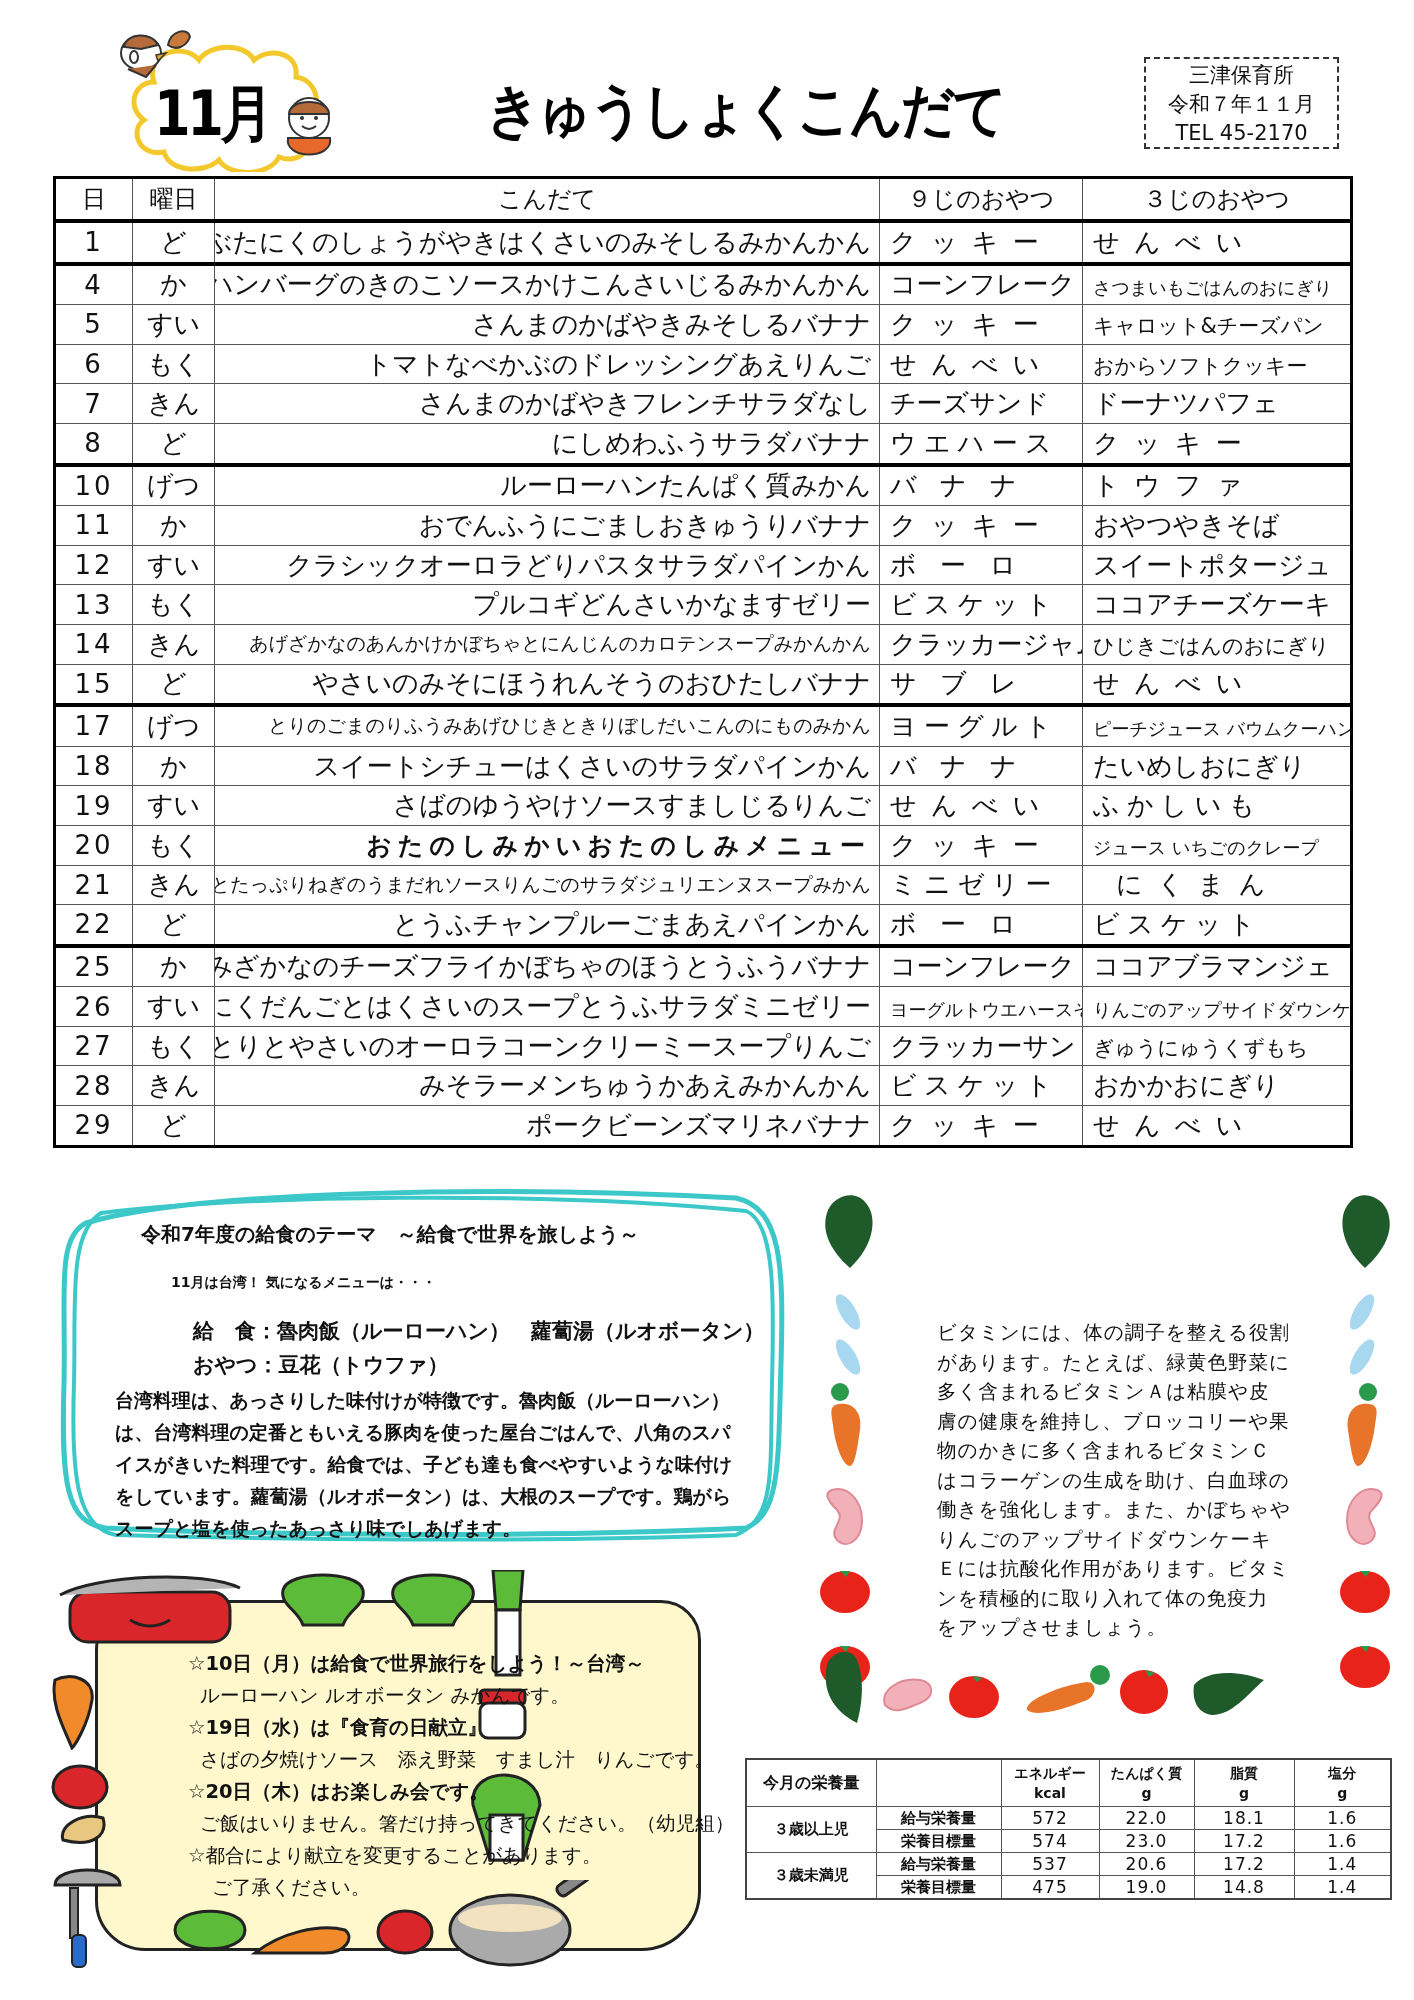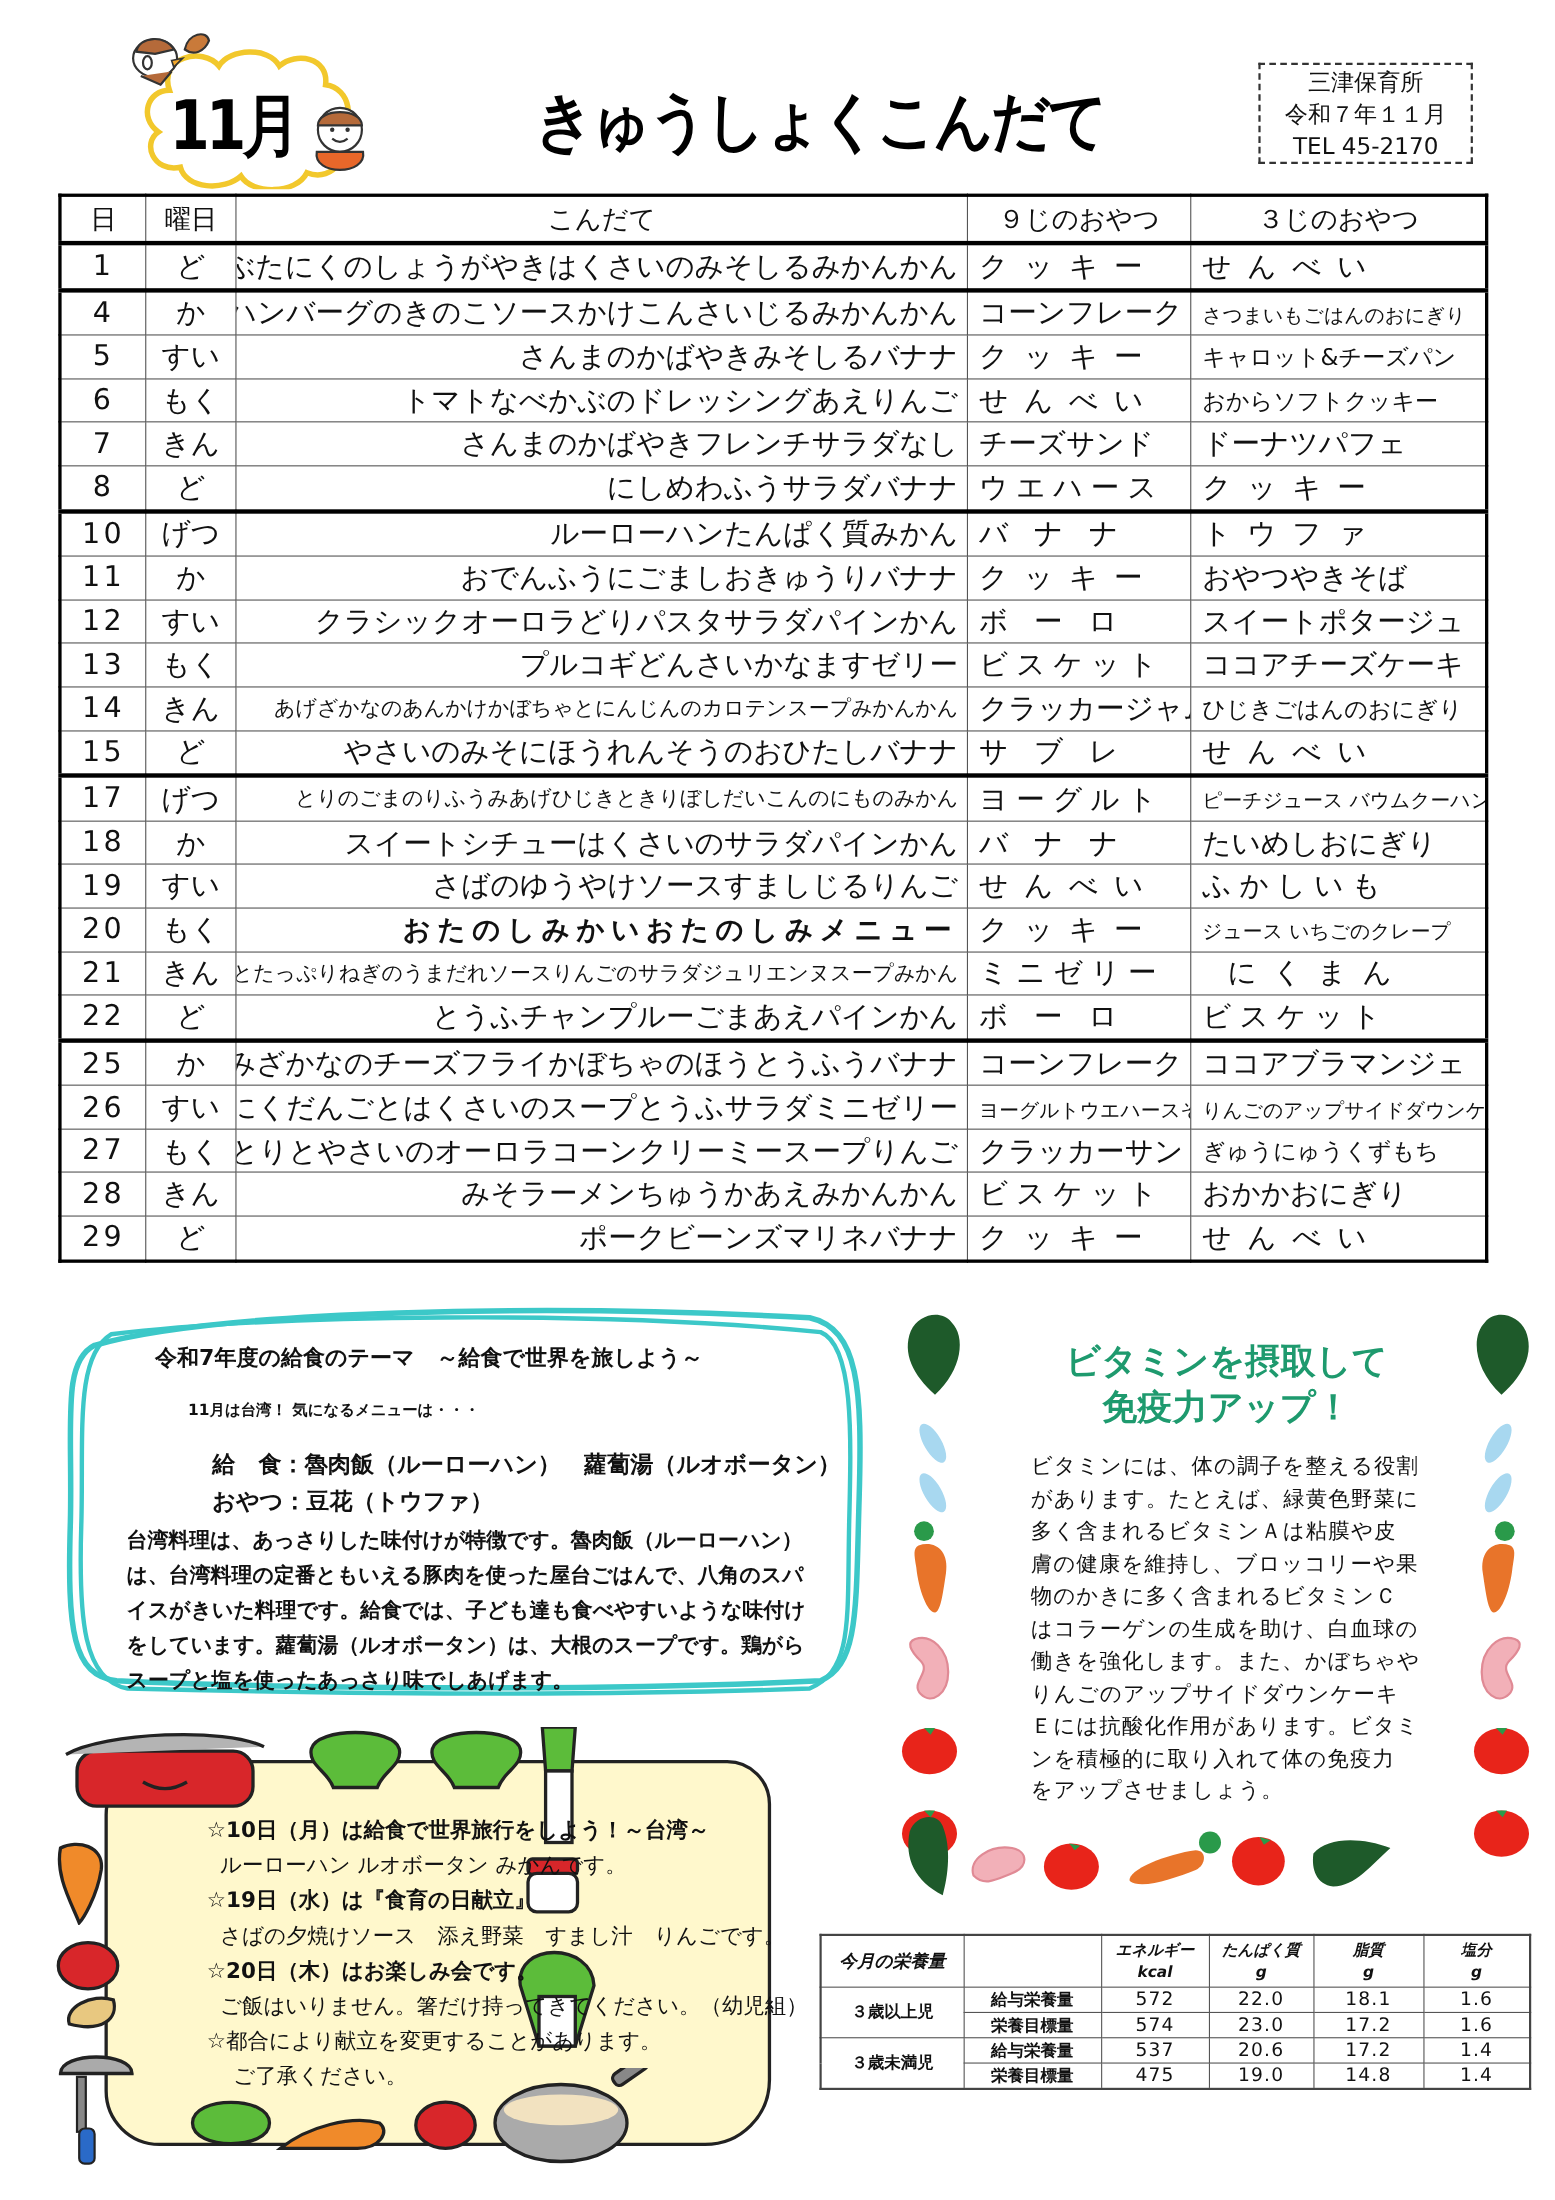--- a/index.html
+++ b/index.html
@@ -59,21 +59,21 @@
   .notice-bg { position: absolute; left: 45px; top: 30px; width: 600px; height: 345px;
                background: #fff8cc; border: 3px solid #222; border-radius: 50px 40px 60px 50px; }
   .notice-text { position: absolute; left: 138px; top: 78px; font-size: 19.5px; line-height: 32px; }
   .notice-text .head { font-weight: bold; }
   .notice-text .sub { margin-left: 12px; }
 
   
   .nutri { position: absolute; left: 745px; top: 1758px; width: 645px;
            border-collapse: collapse; border: 2px solid #444; table-layout: fixed; }
   .nutri td { border: 1px solid #555; text-align: center; font-size: 16px; padding: 0; height: 22px; }
-  .nutri .hdr td { height: 46px; font-size: 14px; line-height: 20px; font-weight: bold; font-style: italic; }
+  .nutri .hdr td { height: 46px; font-size: 14px; line-height: 20px; font-weight: bold; }
   .nutri .label { font-weight: bold; font-size: 15px; }
   .nutri .num { font-size: 17px; letter-spacing: 1px; }
 </style>
 </head>
 <body>
 
 <div class="header">
   <div class="month-badge">
     <svg class="month-cloud" width="212" height="130" viewBox="0 0 212 130">
       <path d="M30,40 C20,10 60,0 75,18 C85,2 120,0 130,18 C145,5 175,10 172,35 C195,38 200,70 180,80 C198,95 180,125 155,115 C145,135 105,135 95,118 C80,132 45,130 40,110 C15,115 5,88 20,78 C2,65 10,40 30,40 Z" fill="#ffffff" stroke="#f2c82c" stroke-width="5"></path>
@@ -431,24 +431,20 @@
   <div class="theme-content">
     <div class="theme-title">令和7年度の給食のテーマ　～給食で世界を旅しよう～</div>
     <div class="theme-lead">11月は台湾！ 気になるメニューは・・・</div>
     <div class="theme-item">給　食：魯肉飯（ルーローハン）　蘿蔔湯（ルオボータン）</div>
     <div class="theme-item">おやつ：豆花（トウファ）</div>
     <div class="theme-body">台湾料理は、あっさりした味付けが特徴です。魯肉飯（ルーローハン）は、台湾料理の定番ともいえる豚肉を使った屋台ごはんで、八角のスパイスがきいた料理です。給食では、子ども達も食べやすいような味付けをしています。蘿蔔湯（ルオボータン）は、大根のスープです。鶏がらスープと塩を使ったあっさり味でしあげます。</div>
   </div>
 </div>
 
 <div class="vitamin">
-  <div class="vit-title">
-    <div>ビタミンを摂取して</div>
-    <div>免疫力アップ！</div>
-  </div>
   <div class="vit-body" id="vit-body">
       <div>ビタミンには、体の調子を整える役割</div>
       <div>があります。たとえば、緑黄色野菜に</div>
       <div>多く含まれるビタミンＡは粘膜や皮</div>
       <div>膚の健康を維持し、ブロッコリーや果</div>
       <div>物のかきに多く含まれるビタミンＣ</div>
       <div>はコラーゲンの生成を助け、白血球の</div>
       <div>働きを強化します。また、かぼちゃや</div>
       <div>りんごのアップサイドダウンケーキ</div>
       <div>Ｅには抗酸化作用があります。ビタミ</div>

